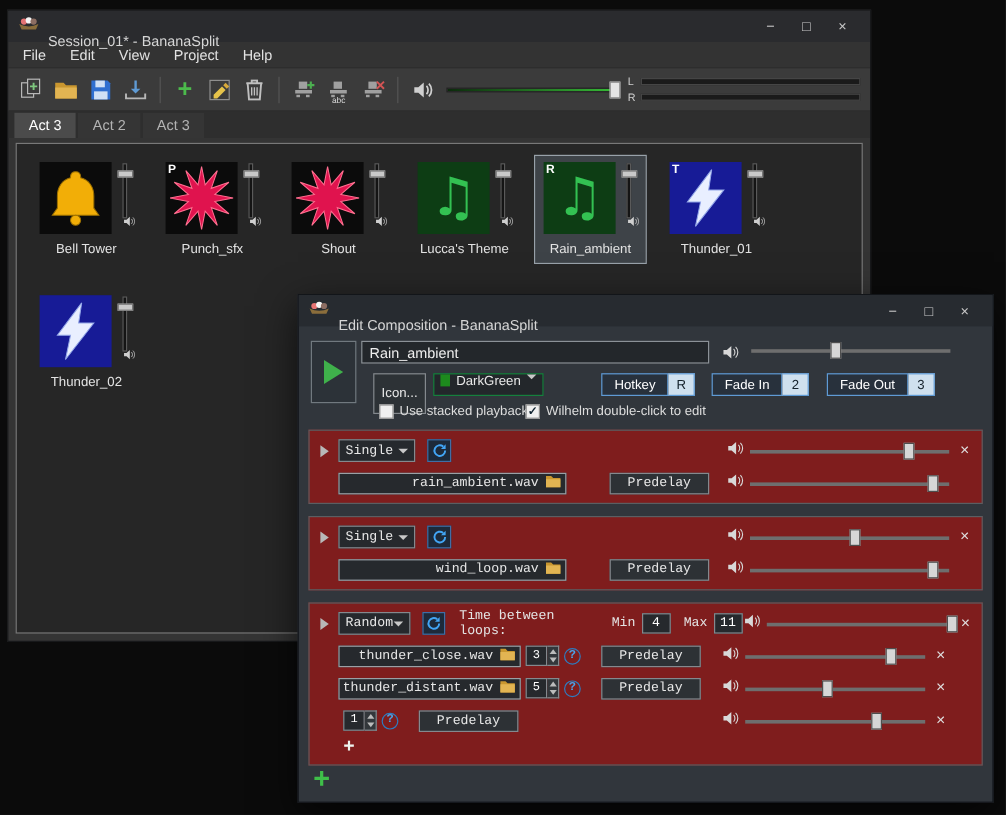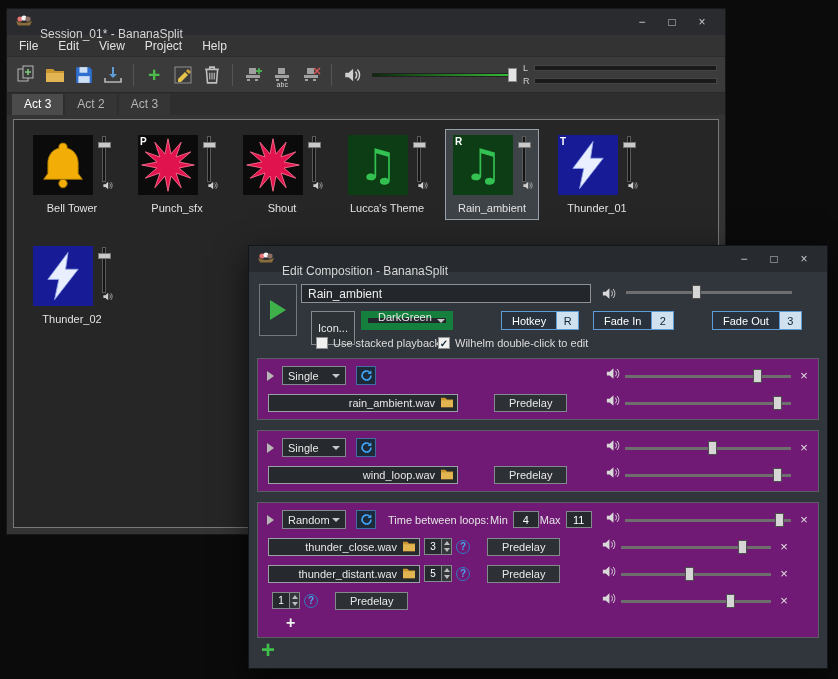--- a/index.html
+++ b/index.html
@@ -88,64 +88,64 @@
   .hdr-slider { position:absolute; left:369px; top:5px; width:166px; }
   .hslider { position:relative; height:14px; }
   .htrack { position:absolute; top:6px; left:0; right:0; height:3px; background:#6e6e6e; }
   .hhandle { position:absolute; top:0; width:9px; height:14px; background:#d6d6d6;
              border:1px solid #4e4e4e; }
   .small-btn { height:19px; display:flex; align-items:center; justify-content:center;
                background:#2d3236; border:1px solid #84898e; color:#e8e8e8;
                font-size:11px; padding:16px 6px; }
   .icon-btn { position:absolute; left:54px; top:31px; width:44px; }
   .color-select { position:absolute; left:104px; top:31px; width:92px; height:19px;
-                  display:flex; align-items:flex-end; gap:5px; padding:0 5px;
-                  background:#23272b; border:7px solid #15803d; color:#e8e8e8;
+                  display:flex; align-items:flex-start; gap:5px; padding:0 5px;
+                  background:#23272b; border:1px solid #15803d; color:#e8e8e8;
                   font-size:11px; }
   .swatch { width:10px; height:10px; background:#1d8a1d; }
   .caret { width:0; height:0; border-left:4px solid transparent;
            border-right:4px solid transparent; border-top:4px solid #c8c8c8;
            margin-left:auto; }
   .kv { position:absolute; top:31px; display:flex; }
   .kv-label { height:19px; padding:0 10px; display:flex; align-items:center;
               background:#28313c; border:1px solid #5f9bd5; color:#fff; font-size:11px; }
   .kv-value { height:19px; min-width:22px; display:flex; align-items:center;
               justify-content:center; background:#cfe0ee; border:1px solid #5f9bd5;
               border-left:none; color:#15222c; font-size:11px; padding:0 4px; }
   .chk { position:absolute; top:57px; display:flex; align-items:center; gap:5px;
          font-size:11px; color:#ddd; }
   .chk-box { width:12px; height:12px; background:#f0f0f0; border:1px solid #8f8f8f;
              display:flex; align-items:center; justify-content:center;
              font-size:10px; color:#102330; font-weight:bold; }
-  .track { position:relative; margin-bottom:10px; background:#701a75;
-           border:1px solid #5a5e62; padding:6px; }
+  .track { position:relative; margin-bottom:10px; background:#7f1d1d;
+           border:1px solid #5a5e62; padding:6px;font-family:Liberation Mono, monospace; }
   .trow { display:flex; align-items:center; height:21px; }
   .trow + .trow { margin-top:6px; }
   .expand { width:0; height:0; border-left:7px solid #b8b8b8;
             border-top:5px solid transparent; border-bottom:5px solid transparent;
             margin:0 8px 0 3px; }
   .mode-select { width:64px; height:19px; display:flex; align-items:center;
                  padding:0 5px; background:#26292d; border:1px solid #84898e;
                  color:#e8e8e8; font-size:11px; }
   .sync-btn { width:20px; height:19px; margin-left:10px; display:flex;
               align-items:center; justify-content:center; background:#1d2a3a;
               border:1px solid #3f6ea6; }
   .loops-label { margin-left:12px; font-size:11px; color:#e4e4e4; }
-  .mini-label { margin-left:1px; font-size:11px; color:#e4e4e4; }
+  .mini-label { margin-left:11px; font-size:11px; color:#e4e4e4; }
   .mini-box { margin-left:5px; width:26px; height:17px; background:#26292d;
               border:1px solid #84898e; color:#fff; font-size:11px; display:flex;
               align-items:center; justify-content:center; }
   .spacer { flex:1; }
   .row-slider { width:166px; margin:0 5px; }
   .row-slider.short { width:150px; }
   .close-x { width:16px; text-align:center; color:#e0e0e0; font-size:13px;
              line-height:1; }
   .x-ph { width:16px; }
   .x-ph2 { width:20px; }
-  .file-row { margin-left:4px; }
+  .file-row { margin-left:18px; }
   .file-input { width:190px; height:18px; background:#26292d;
                 border:1px solid #9aa0a5; color:#e6e6e6; font-size:11px;
                 display:flex; align-items:center; justify-content:flex-end;
                 padding:0 3px; gap:5px; }
   .file-input.short { width:152px; }
   .predelay-btn { margin-left:36px; height:18px; padding:0 14px; background:#2d3135;
                   border:1px solid #84898e; color:#e8e8e8; font-size:11px;
                   display:flex; align-items:center; }
   .predelay-btn.t3 { margin-left:17px; }
   .spin { display:flex; margin-left:4px; }
@@ -493,21 +493,21 @@
         <span class="caret"></span>
       </div>
       <div class="kv" style="left:244px">
         <span class="kv-label">Hotkey</span>
         <span class="kv-value">R</span>
       </div>
       <div class="kv" style="left:336px">
         <span class="kv-label">Fade In</span>
         <span class="kv-value">2</span>
       </div>
-      <div class="kv" style="left:455px">
+      <div class="kv" style="left:432px">
         <span class="kv-label">Fade Out</span>
         <span class="kv-value">3</span>
       </div>
 
       <div class="chk" style="left:59px">
         <span class="chk-box"></span>
         <span>Use stacked playback</span>
       </div>
       <div class="chk" style="left:181px">
         <span class="chk-box">✓</span>

